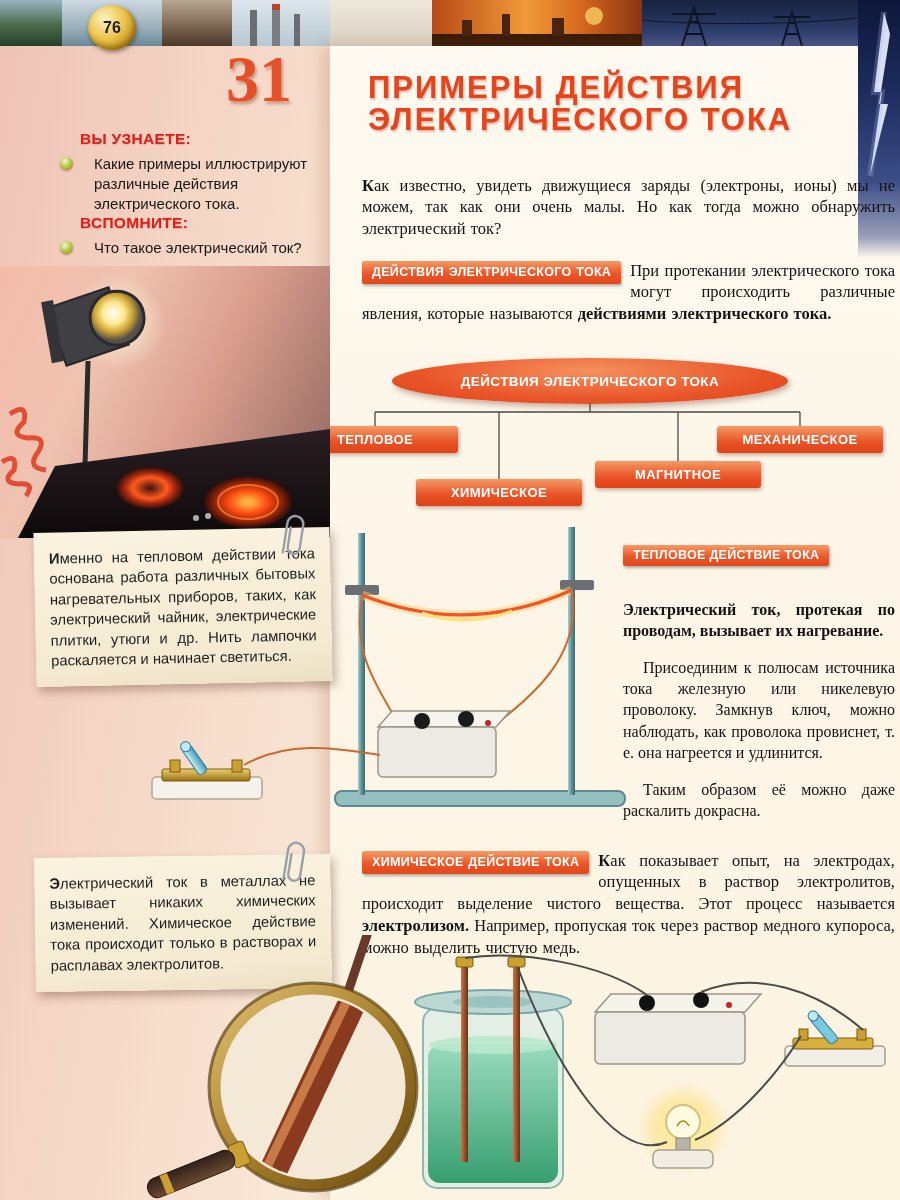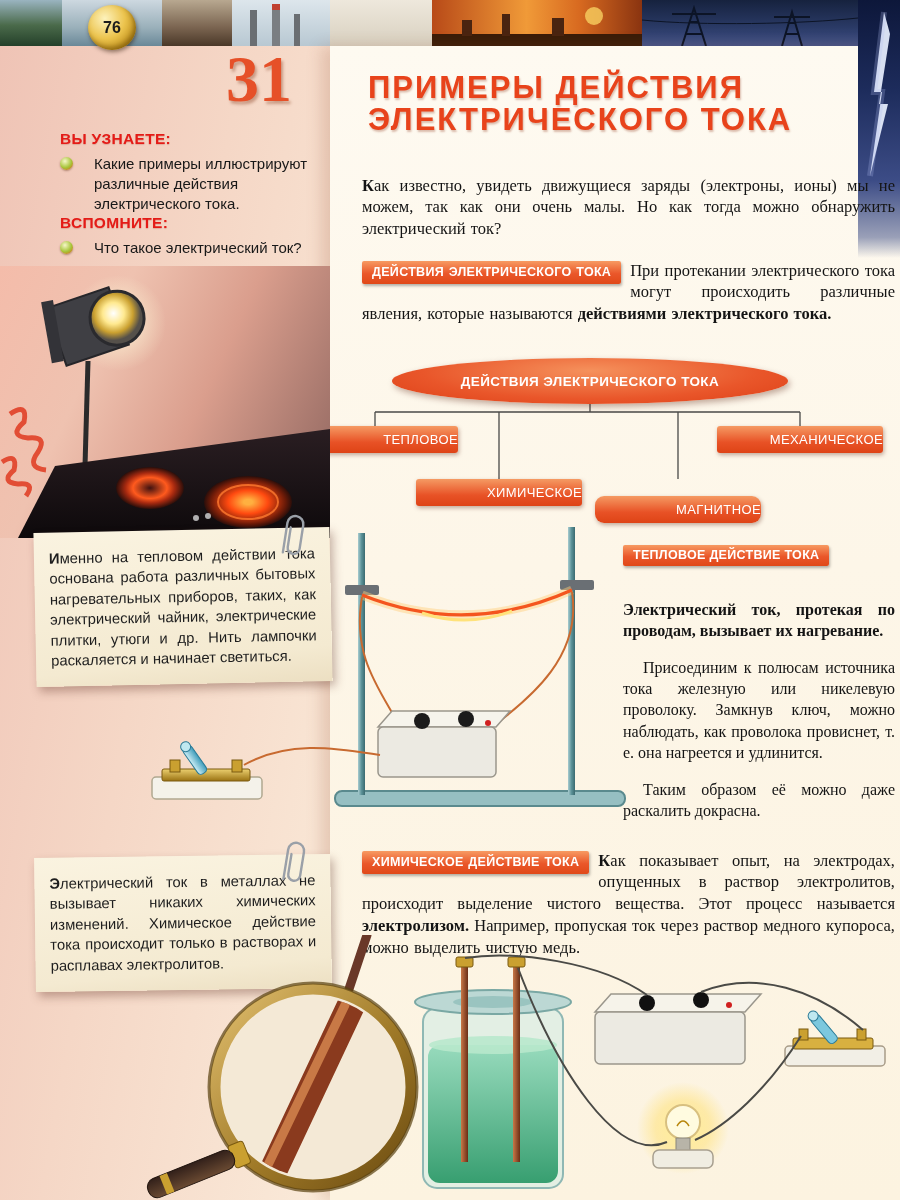--- a/index.html
+++ b/index.html
@@ -29,21 +29,21 @@
   .main-panel{left:330px;top:46px;width:570px;height:1154px;
     background:linear-gradient(180deg,#fefaf1 0%,#fdf6e8 45%,#fcf3e0 100%);
     box-shadow:-9px 0 14px rgba(150,80,50,.20);}
 
   .title{left:368px;top:72px;width:520px;font-family:"Liberation Sans",sans-serif;
     font-weight:bold;font-size:31px;line-height:1.02;color:#e8431b;letter-spacing:2px;
     text-shadow:1px 2px 2px rgba(140,50,20,.30);}
 
   
   .side-head{font-family:"Liberation Sans",sans-serif;font-weight:bold;font-size:15.5px;
-    color:#e41b17;letter-spacing:.3px;margin-bottom:6px;text-shadow:0 1px 1px rgba(150,30,10,.2);}
+    color:#e41b17;letter-spacing:.3px;margin-bottom:6px;text-shadow:0 1px 1px rgba(150,30,10,.2);margin-left:20px;}
   .brow{display:flex;gap:21px;font-family:"Liberation Sans",sans-serif;font-size:15px;
     line-height:1.32;color:#181818;text-align:left;}
   .bullet{flex:0 0 13px;width:13px;height:13px;margin-top:3px;border-radius:50%;
     background:radial-gradient(circle at 38% 32%,#f6f6c8 0%,#a6c437 55%,#d96a20 90%);
     box-shadow:0 1px 2px rgba(80,30,0,.4);}
 
   
   .body-text{font-size:16.5px;line-height:1.33;text-align:justify;color:#141414;word-spacing:1px;}
   .lead-b{font-weight:bold;}
   .indent{text-indent:20px;}
@@ -60,22 +60,22 @@
   .bold-p{font-weight:bold;}
 
   
   .dellipse{left:392px;top:358px;width:396px;height:46px;border-radius:50%;
     background:radial-gradient(ellipse at 50% 28%,#f5915c 0%,#e9562a 60%,#dd3f16 100%);
     box-shadow:2px 3px 6px rgba(80,20,0,.35);display:flex;align-items:center;justify-content:center;}
   .dellipse span{color:#fff;font-family:"Liberation Sans",sans-serif;font-weight:bold;
     font-size:13.5px;letter-spacing:.4px;}
   .dbox{position:absolute;width:166px;height:27px;border-radius:3px;
     background:linear-gradient(180deg,#f59a63 0%,#e85226 60%,#de4316 100%);
-    color:#fff;font-family:"Liberation Sans",sans-serif;font-weight:normal;font-size:13px;
-    text-align:right;line-height:27px;letter-spacing:.4px;box-shadow:1px 2px 4px rgba(80,20,0,.35);}
+    color:#fff;font-family:"Liberation Sans",sans-serif;font-weight:bold;font-size:13px;
+    text-align:center;line-height:27px;letter-spacing:.4px;box-shadow:1px 2px 4px rgba(80,20,0,.35);}
 
   
   .note-wrap{width:296px;}
   .note{background:linear-gradient(175deg,#faf3e0 0%,#f4ead1 80%,#ecdfc2 100%);
     box-shadow:3px 5px 10px rgba(90,40,30,.35);padding:16px 15px;
     font-family:"Liberation Sans",sans-serif;font-size:14.8px;line-height:1.38;
     text-align:justify;color:#1e1e1e;}
   .note::first-letter{font-weight:bold;}
   .tilt1{transform:rotate(-1.2deg);}
   .tilt2{transform:rotate(-0.8deg);}
@@ -164,21 +164,21 @@
   </p>
 
   <svg class="abs" style="left:290px;top:350px;" width="600" height="160">
     <path d="M300 54 V62 M85 62 H510 M85 62 V76 M510 62 V76 M209 62 V129 M388 62 V129" stroke="#4a4a48" stroke-width="1.3" fill="none"></path>
   </svg>
   <div class="abs dellipse">
     <span>ДЕЙСТВИЯ ЭЛЕКТРИЧЕСКОГО ТОКА</span>
   </div>
   <div class="dbox" style="left:292px;top:426px;">ТЕПЛОВОЕ</div>
   <div class="dbox" style="left:416px;top:479px;">ХИМИЧЕСКОЕ</div>
-  <div class="dbox" style="left:595px;top:496px;border-radius:9px;">МАГНИТНОЕ</div>
+  <div class="dbox" style="left:595px;top:461px;">МАГНИТНОЕ</div>
   <div class="dbox" style="left:717px;top:426px;">МЕХАНИЧЕСКОЕ</div>
 
   <div class="abs photo-left">
     <svg width="330" height="272" viewBox="0 0 330 272">
       <defs>
         <radialGradient id="lensg" cx="45%" cy="40%">
           <stop offset="0%" stop-color="#ffffff"></stop>
             <stop offset="40%" stop-color="#ffe990"></stop>
           <stop offset="72%" stop-color="#caa030"></stop>
             <stop offset="100%" stop-color="#55504a"></stop>

